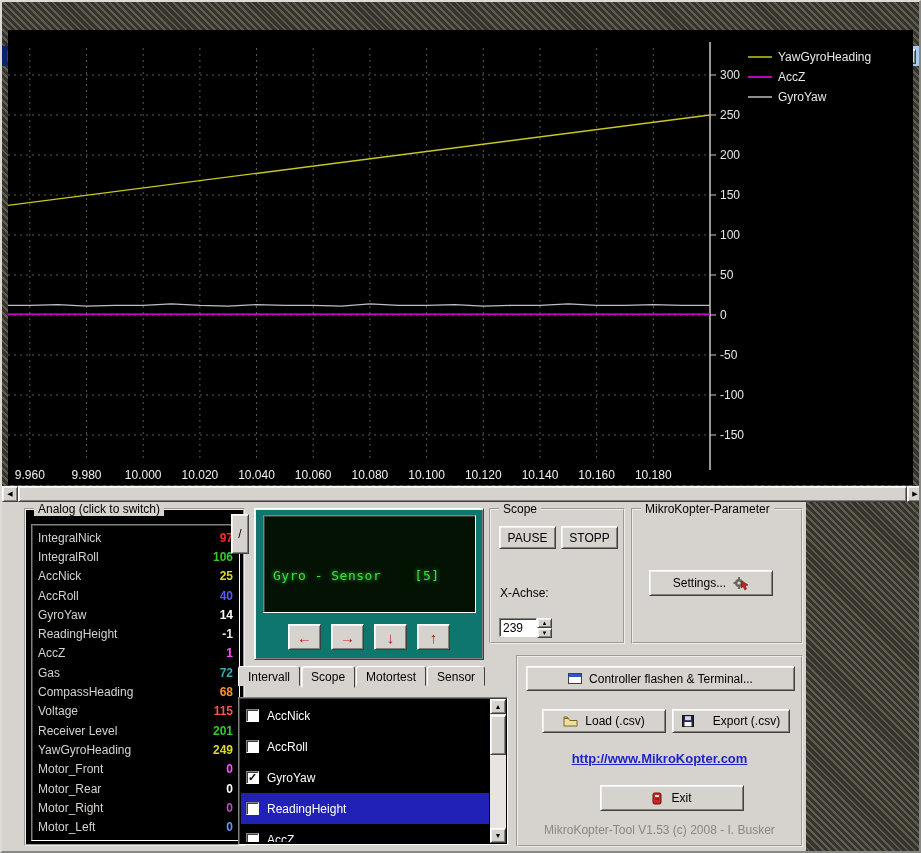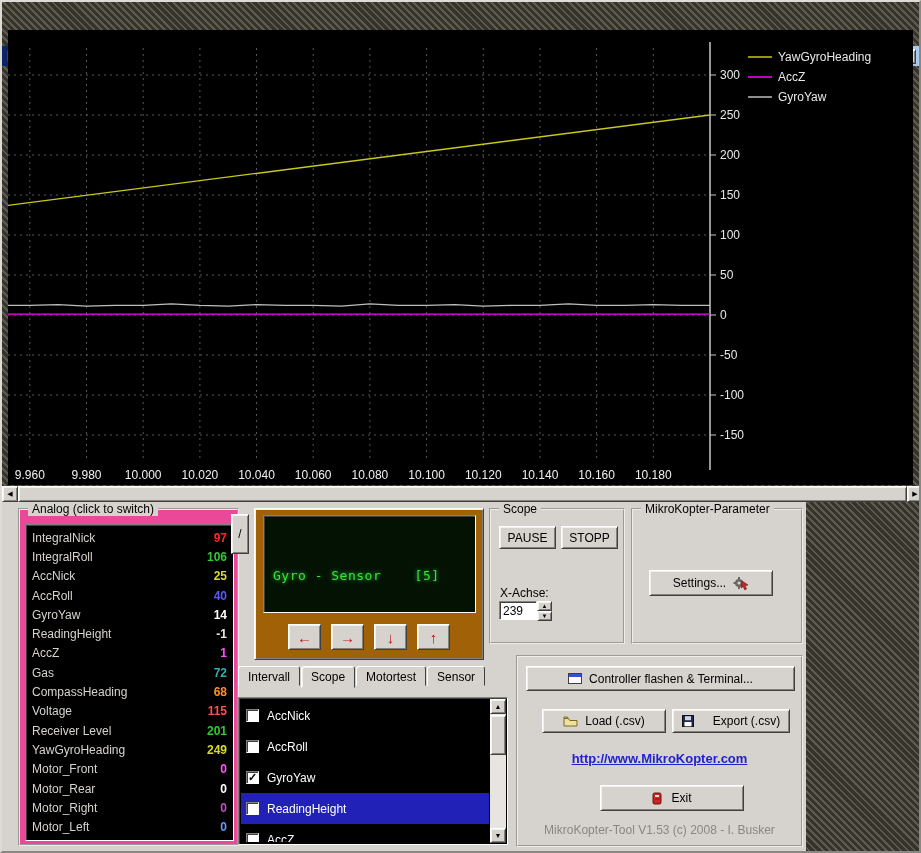--- a/index.html
+++ b/index.html
@@ -36,45 +36,45 @@
   .chart-area { position:absolute; left:6px; top:28px; width:905px; height:455px; background:#000; }
   .chart-area svg text { font-family:"Liberation Sans", sans-serif; }
   
   .hscroll { position:absolute; left:0; top:484px; width:921px; height:16px; background:#d6d3ce; }
   .hs-btn { position:absolute; top:0; width:16px; height:16px; font-size:7px; }
   .hs-left { left:0; } .hs-right { right:0; }
   .hs-thumb { position:absolute; left:16px; right:16px; top:0; height:16px; }
   
   .panel { position:absolute; left:0; top:500px; width:804px; height:353px; background:#d6d3ce; }
   
-  .analog-group { left:16px; top:6px; width:221px; height:338px; background:#ec4899; }
+  .analog-group { left:22px; top:6px; width:221px; height:338px; background:#000000; }
   .analog-list { position:absolute; left:5px; top:14px; width:209px; height:317px; background:#000; padding:3px 0; overflow:hidden; }
   .analog-row { height:19.3px; display:flex; justify-content:space-between; align-items:center; padding:0 6px; font-size:12px; color:#d6d3ce; }
   .analog-value { font-weight:bold; }
   
   .slash-btn { position:absolute; left:229px; top:12px; width:18px; height:40px; font-size:12px; }
   
   .lcd-panel {
-    position:absolute; left:252px; top:6px; width:230px; height:152px; background:#a16207;
+    position:absolute; left:252px; top:6px; width:230px; height:152px; background:#0f766e;
     border:1px solid; border-color:#ffffff #404040 #404040 #ffffff;
     box-shadow:inset 1px 1px 0 #f2f0ec, inset -1px -1px 0 #84827c;
   }
   .lcd-screen {
     position:absolute; left:8px; top:6px; width:213px; height:98px; background:#041204;
     padding:5px 9px; font-family:"DejaVu Sans Mono", monospace; font-size:13px; line-height:22px;
     color:#38e238; text-shadow:0 0 4px rgba(70,255,90,.8); letter-spacing:.5px; white-space:pre; overflow:hidden;
   }
   .arrow-row { position:absolute; left:0; right:0; bottom:9px; display:flex; justify-content:center; gap:10px; }
   .arrow-btn { width:33px; height:26px; font-size:15px; font-weight:bold; color:#c41111; }
   
   .scope-group { left:487px; top:6px; width:136px; height:136px; background:#d6d3ce; }
   .pause-btn { position:absolute; left:8px; top:16px; width:57px; height:23px; }
   .stop-btn  { position:absolute; left:70px; top:16px; width:57px; height:23px; }
   .xachse-label { position:absolute; left:9px; top:76px; font-size:12px; color:#000; }
-  .spin-box { position:absolute; left:8px; top:91px; display:flex; }
+  .spin-box { position:absolute; left:8px; top:108px; display:flex; }
   .spin-text { width:38px; height:19px; background:#fff; font-size:12px; padding:1px 3px; font-family:inherit; outline:none; }
   .spin-btns { width:15px; height:19px; display:flex; flex-direction:column; }
   .spin-btn { flex:1; font-size:6px; line-height:1; }
   
   .param-group { left:629px; top:6px; width:172px; height:136px; background:#d6d3ce; }
   .settings-btn { position:absolute; left:16px; top:60px; width:124px; height:26px; gap:7px; }
   
   .tabs { position:absolute; left:236px; top:164px; display:flex; align-items:flex-start; height:22px; }
   .tab {
     height:20px; padding:3px 9px 0; font-size:12px; background:#d6d3ce;

